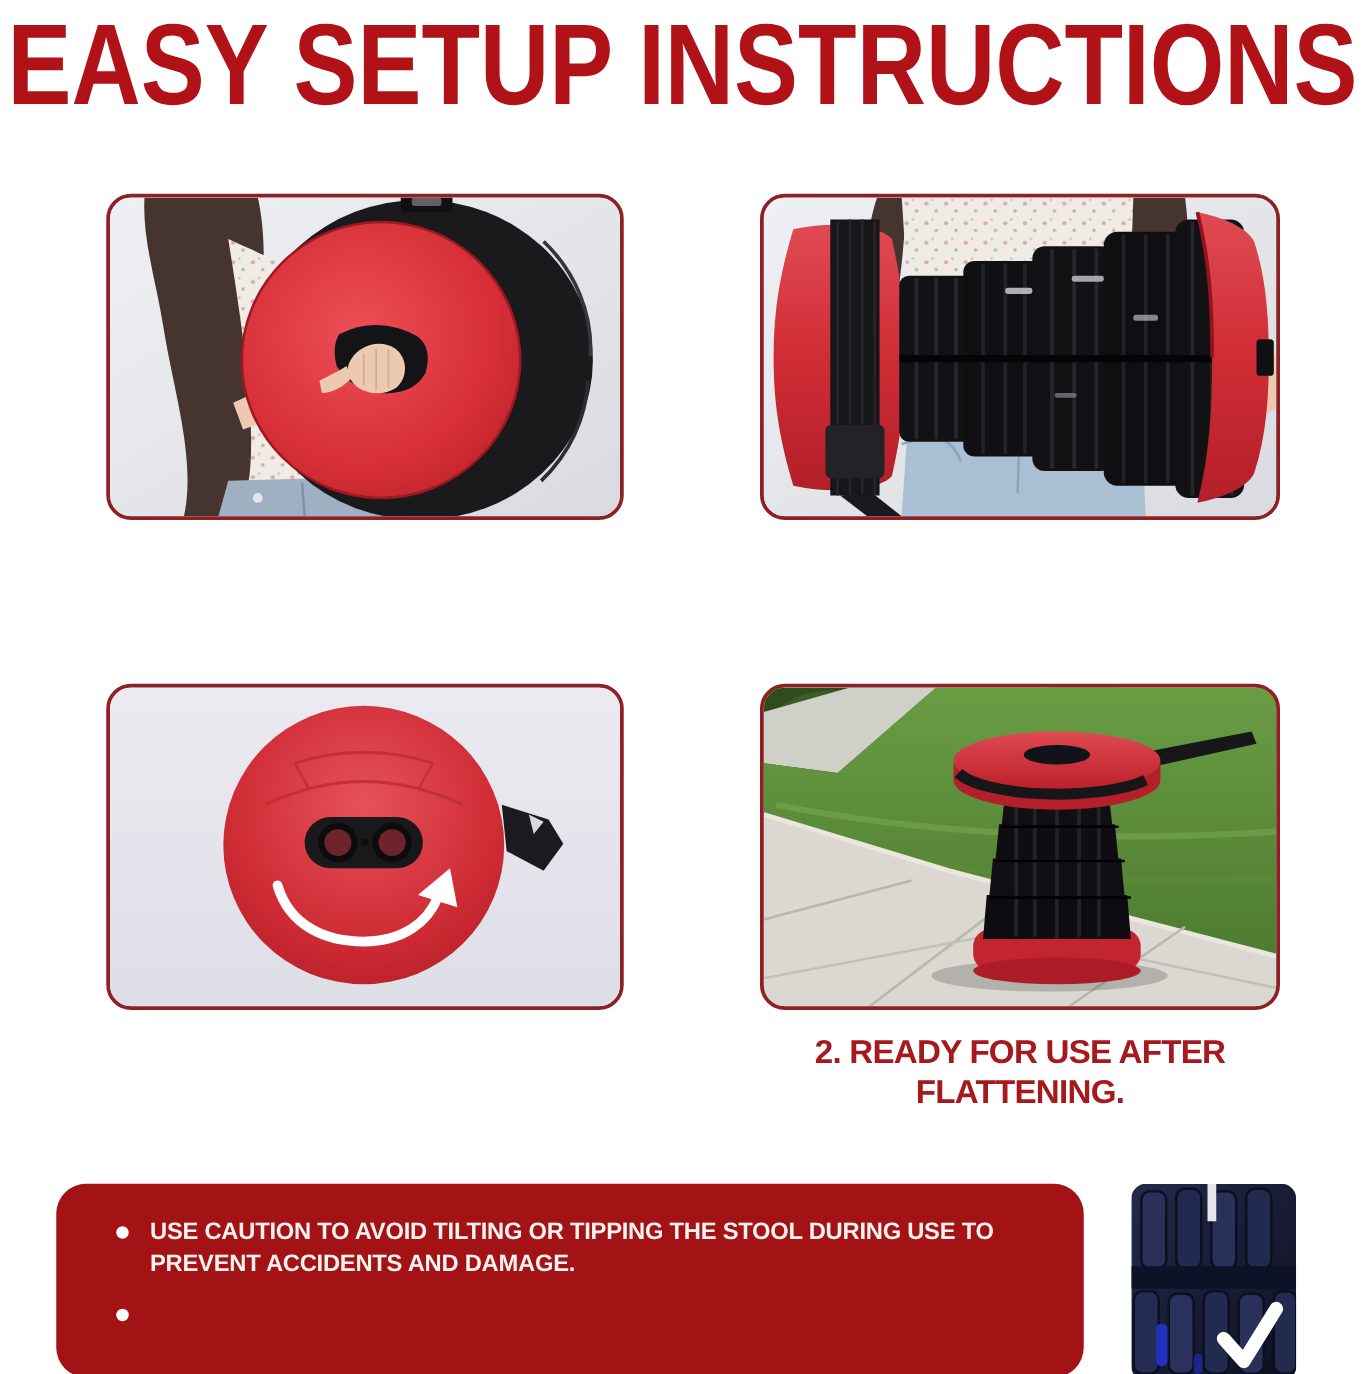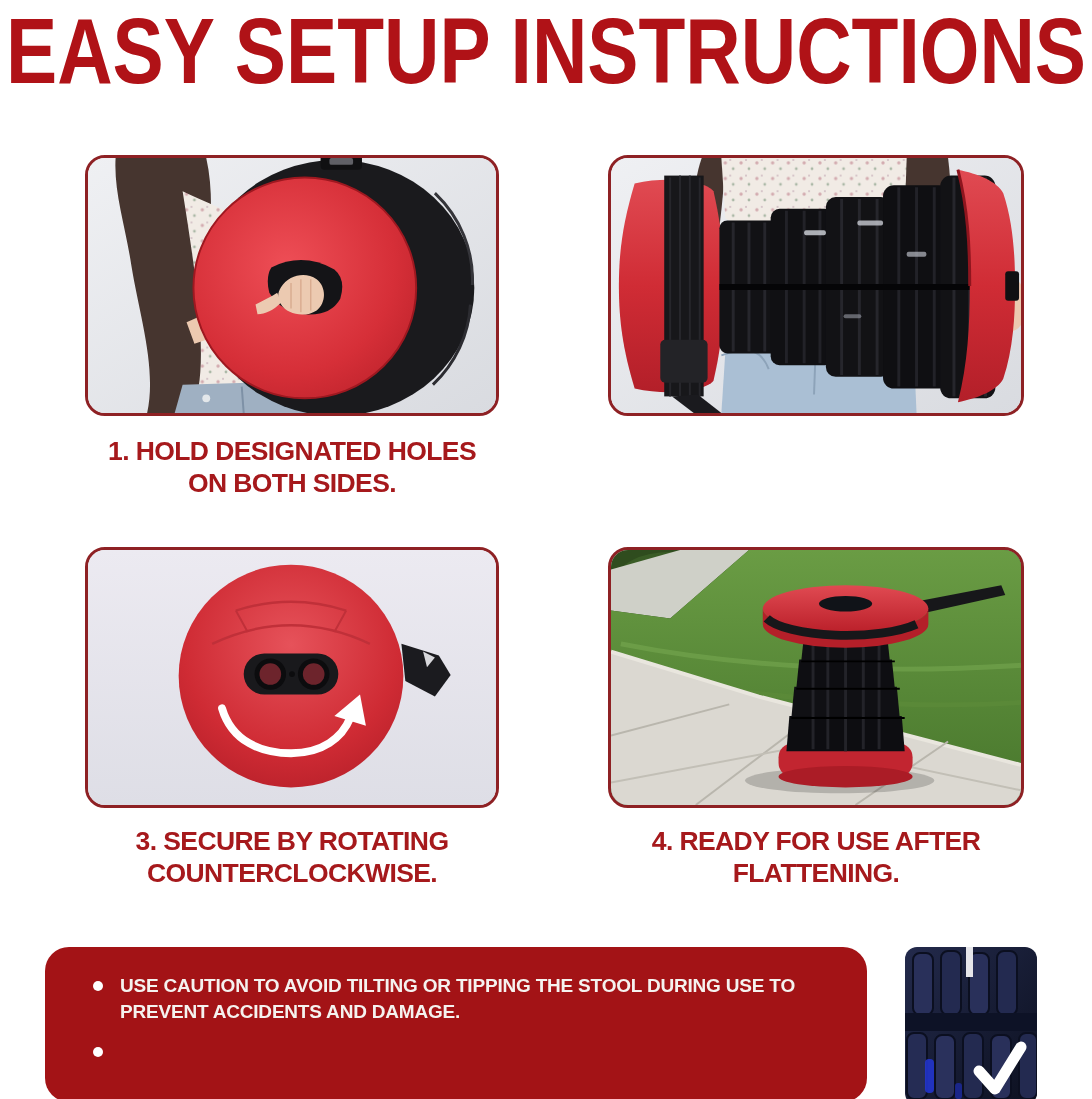--- a/index.html
+++ b/index.html
@@ -228,25 +228,21 @@
         <ellipse cx="238" cy="86" rx="62" ry="12" fill="#131318"></ellipse>
         <path d="M314,52 L396,36 L400,46 L320,64 Z" fill="#17171a"></path>
         <ellipse cx="238" cy="60" rx="84" ry="24" fill="url(#red4)"></ellipse>
         <path d="M154,60 A84,24 0 0 0 322,60 L322,76 A84,24 0 0 1 154,76 Z" fill="#b41f29"></path>
         <path d="M158,70 A84,24 0 0 0 310,76" stroke="#17171a" stroke-width="9" fill="none"></path>
         <ellipse cx="238" cy="55" rx="27" ry="8" fill="#101318"></ellipse>
       </g>
     </svg>
   </figure>
 
-  <div class="caption" id="cap1">1. HOLD DESIGNATED HOLES
-ON BOTH SIDES.</div>
-  <div class="caption" id="cap3">3. SECURE BY ROTATING
-COUNTERCLOCKWISE.</div>
-  <div class="caption" id="cap4">4. READY FOR USE AFTER
+  <div class="caption" id="cap4">2. READY FOR USE AFTER
 FLATTENING.</div>
 
   <section class="warning">
     <div class="w-item">
       <span class="w-dot"></span>
       <p class="w-text">USE CAUTION TO AVOID TILTING OR TIPPING THE STOOL DURING USE TO
 PREVENT ACCIDENTS AND DAMAGE.</p>
     </div>
     <div class="w-item">
       <span class="w-dot"></span>

